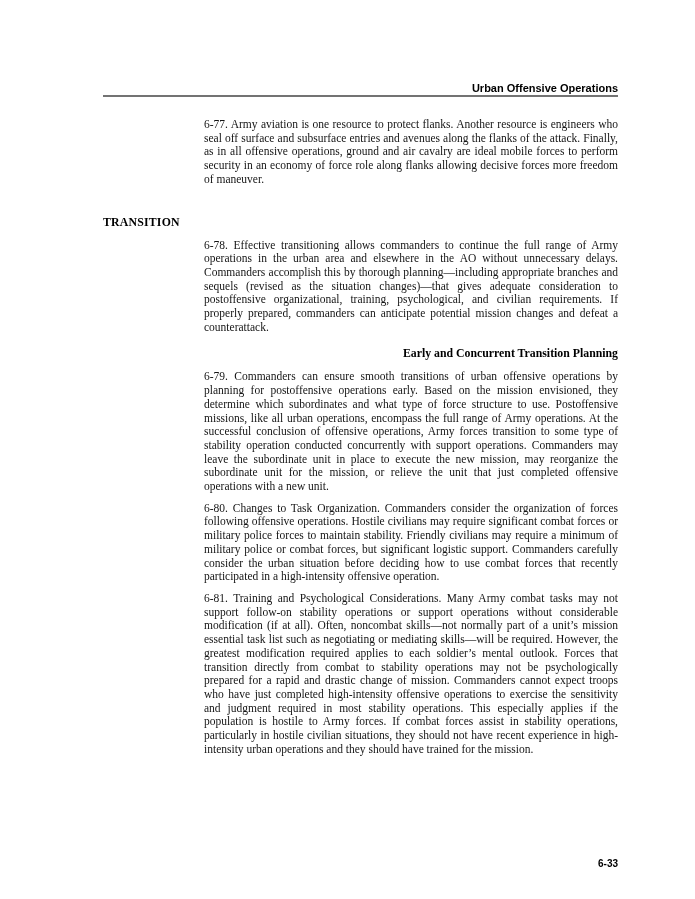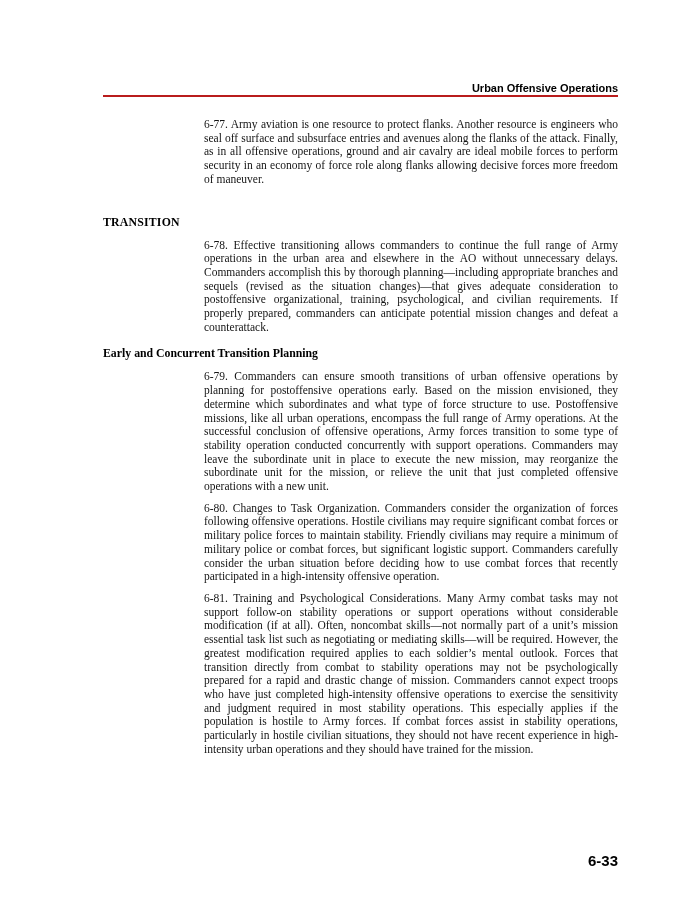--- a/index.html
+++ b/index.html
@@ -14,21 +14,21 @@
     background: #ffffff;
     color: #111111;
     font-family: "Liberation Serif", serif;
     overflow: hidden;
   }
   .running-header {
     position: absolute;
     left: 103px;
     right: 77px;
     top: 82px;
-    border-bottom: 2px solid #b91c1c;
+    border-bottom: 2px solid #737373;
     text-align: right;
     font-family: "Liberation Sans", sans-serif;
     font-weight: bold;
     font-size: 11px;
     line-height: 13px;
     padding-bottom: 0px;
     color: #000000;
   }
   .content {
     position: absolute;
@@ -49,31 +49,32 @@
     font-weight: bold;
     margin: 28px 0 9px 0;
     color: #000000;
     letter-spacing: 0.2px;
   }
   .subheading {
     font-size: 11.8px;
     font-weight: bold;
     margin: 12px 0 9px 0;
     color: #000000;
+    text-align: right;
   }
   .lead-label {
     font-weight: normal;
   }
   .footer-pagenum {
     position: absolute;
     right: 77px;
     bottom: 30px;
     font-family: "Liberation Sans", sans-serif;
     font-weight: bold;
-    font-size: 15px;
+    font-size: 10px;
     color: #000000;
   }
 </style>
 </head>
 <body>
 
 <div class="page">
 
   <div class="running-header">
     <span>Urban Offensive Operations</span>

